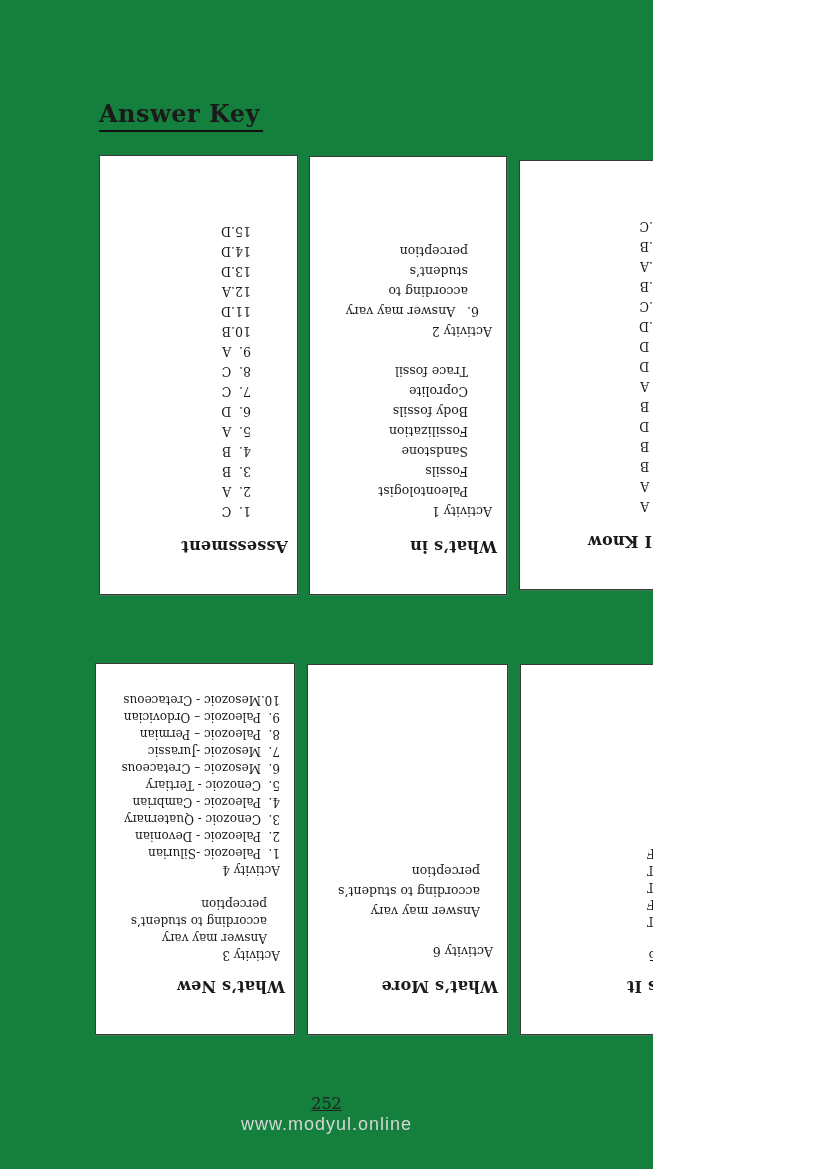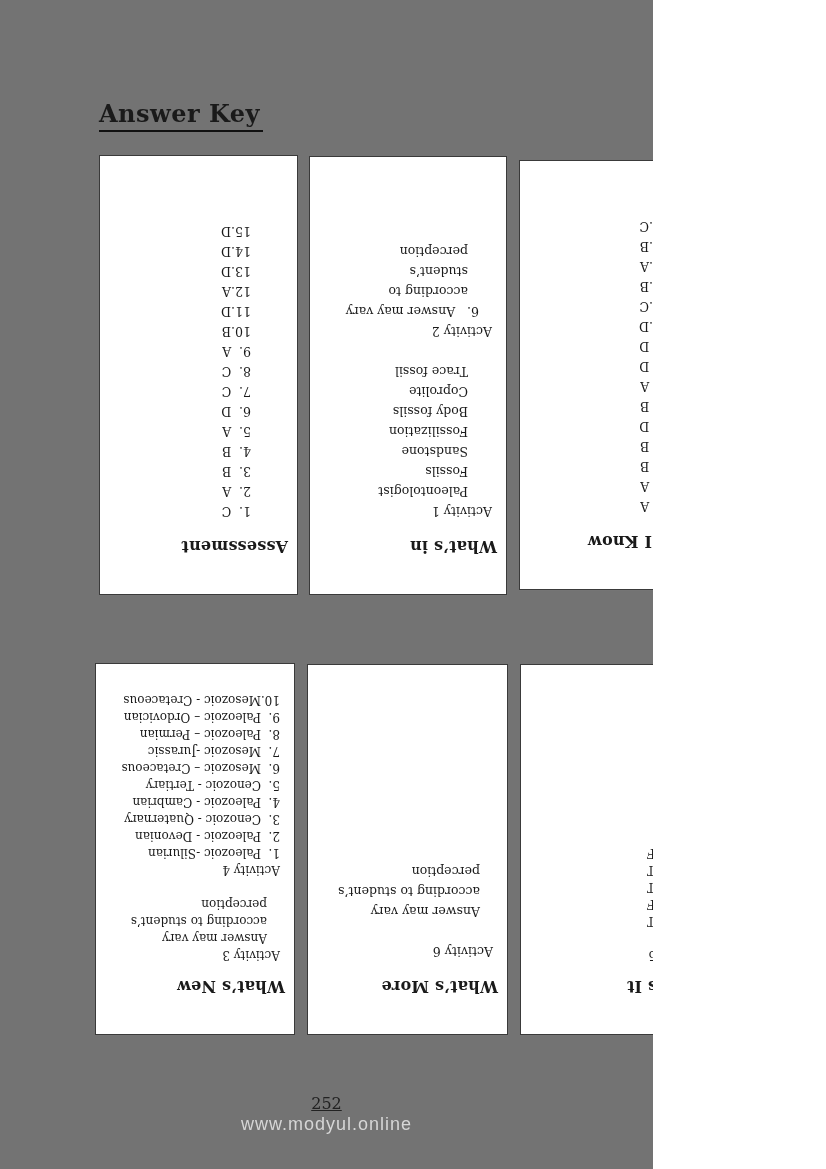--- a/index.html
+++ b/index.html
@@ -1,19 +1,19 @@
 <!DOCTYPE html>
 <html><head>
 <meta charset="utf-8">
 <style>
   html,body{margin:0;padding:0;background:#ffffff;}
   .page{
     position:relative;
     width:653px;height:1169px;
-    background:#737373;
+    background:#15803d;
     font-family:"DejaVu Serif", serif;
     color:#1a1a1a;
     overflow:hidden;
   }
   .doc-title{
     position:absolute;left:99px;top:99px;
     font-size:24px;font-weight:bold;letter-spacing:.5px;
     border-bottom:2.5px solid #111;
     padding:0 3px 2px 0;
   }

